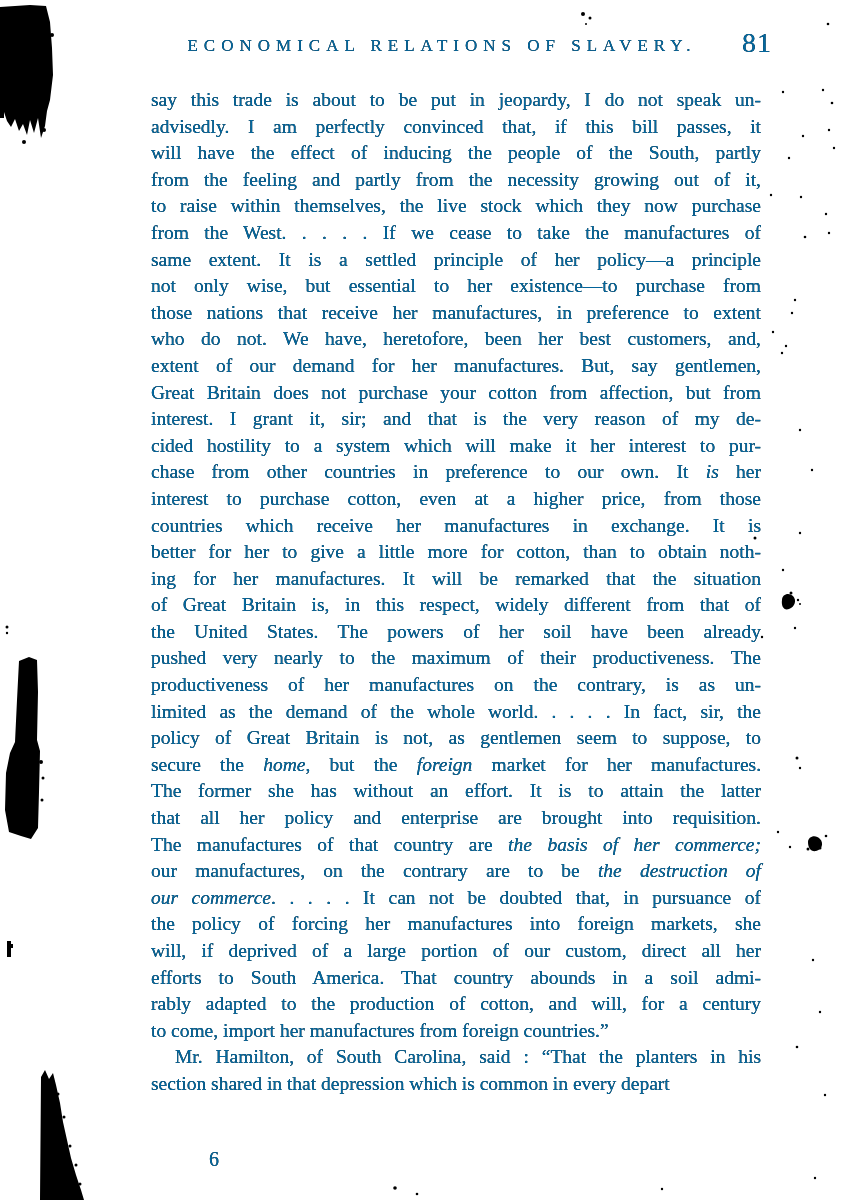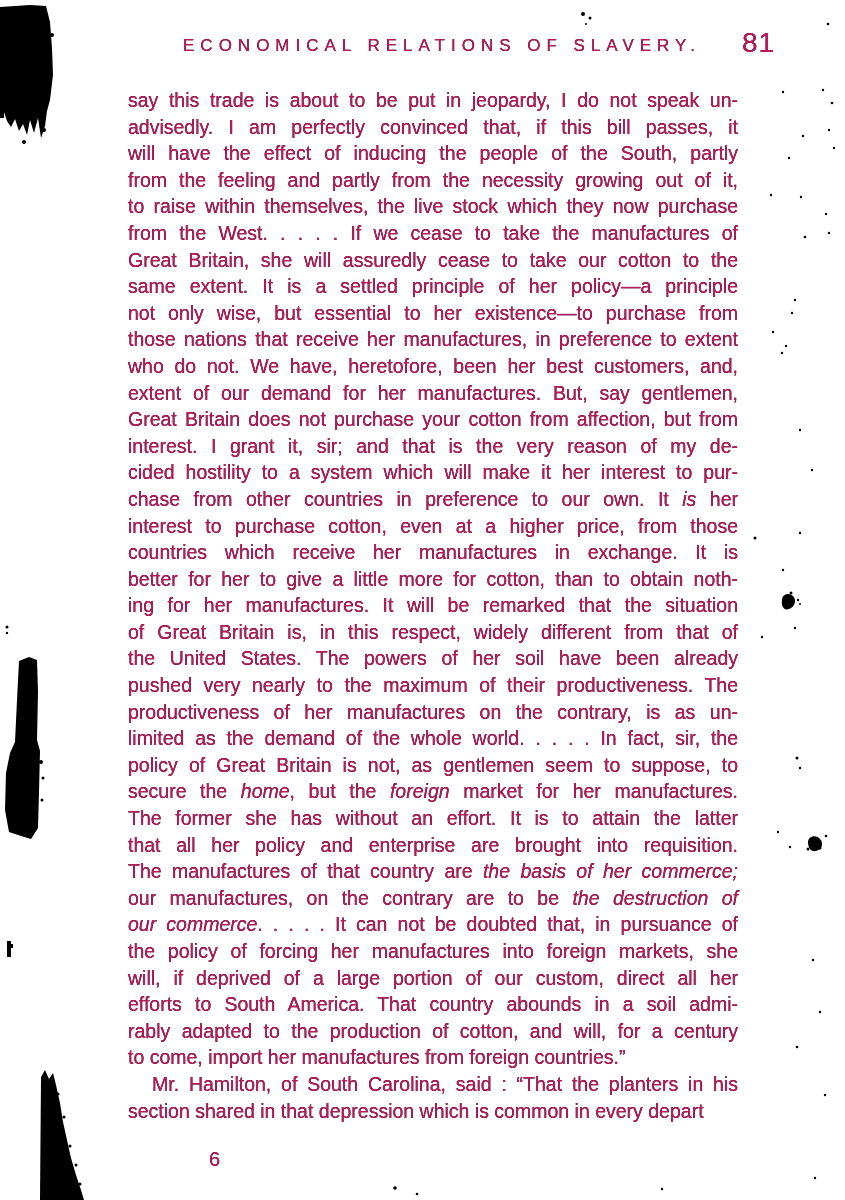--- a/index.html
+++ b/index.html
@@ -6,22 +6,22 @@
     margin: 0;
     padding: 0;
     background: #ffffff;
   }
   #page {
     position: relative;
     width: 845px;
     height: 1200px;
     background: #ffffff;
     overflow: hidden;
-    font-family: Liberation Sans, sans-serif;
-    color: #be185d;
+    font-family: Liberation Serif, serif;
+    color: #0369a1;
   }
   
   #running-head {
     position: absolute;
     left: 137px;
     top: 36px;
     width: 610px;
     text-align: center;
     font-size: 17px;
     letter-spacing: 6px;
@@ -33,21 +33,21 @@
     left: 714px;
     top: 27px;
     font-size: 28px;
     letter-spacing: 1px;
     text-shadow: 0 0 0.5px #000;
     margin-left: 28px;
   }
   
   #body-text {
     position: absolute;
-    left: 128px;
+    left: 151px;
     top: 87px;
     width: 610px;
     font-size: 19.5px;
     text-shadow: 0 0 0.45px #000;
   }
   .line {
     height: 26.6px;
     line-height: 26.6px;
     overflow: visible;
     white-space: nowrap;
@@ -91,21 +91,20 @@
 
   <div id="folio">81</div>
 
   <div id="body-text">
       <div class="line just"><span>say this trade is about to be put in jeopardy, I do not speak un-</span></div>
       <div class="line just"><span>advisedly.  I am perfectly convinced that, if this bill passes, it</span></div>
       <div class="line just"><span>will have the effect of inducing the people of the South, partly</span></div>
       <div class="line just"><span>from the feeling and partly from the necessity growing out of it,</span></div>
       <div class="line just"><span>to raise within themselves, the live stock which they now purchase</span></div>
       <div class="line just"><span>from the West. . . . . If we cease to take the manufactures of</span></div>
-      <div class="line just"><span>Great Britain, she will assuredly cease to take our cotton to the</span></div>
       <div class="line just"><span>same extent.  It is a settled principle of her policy—a principle</span></div>
       <div class="line just"><span>not only wise, but essential to her existence—to purchase from</span></div>
       <div class="line just"><span>those nations that receive her manufactures, in preference to extent</span></div>
       <div class="line just"><span>who do not.  We have, heretofore, been her best customers, and,</span></div>
       <div class="line just"><span>extent of our demand for her manufactures.  But, say gentlemen,</span></div>
       <div class="line just"><span>Great Britain does not purchase your cotton from affection, but from</span></div>
       <div class="line just"><span>interest.  I grant it, sir; and that is the very reason of my de-</span></div>
       <div class="line just"><span>cided hostility to a system which will make it her interest to pur-</span></div>
       <div class="line just"><span>chase from other countries in preference to our own.  It </span><span class="it">is</span><span> her</span></div>
       <div class="line just"><span>interest to purchase cotton, even at a higher price, from those</span></div>

